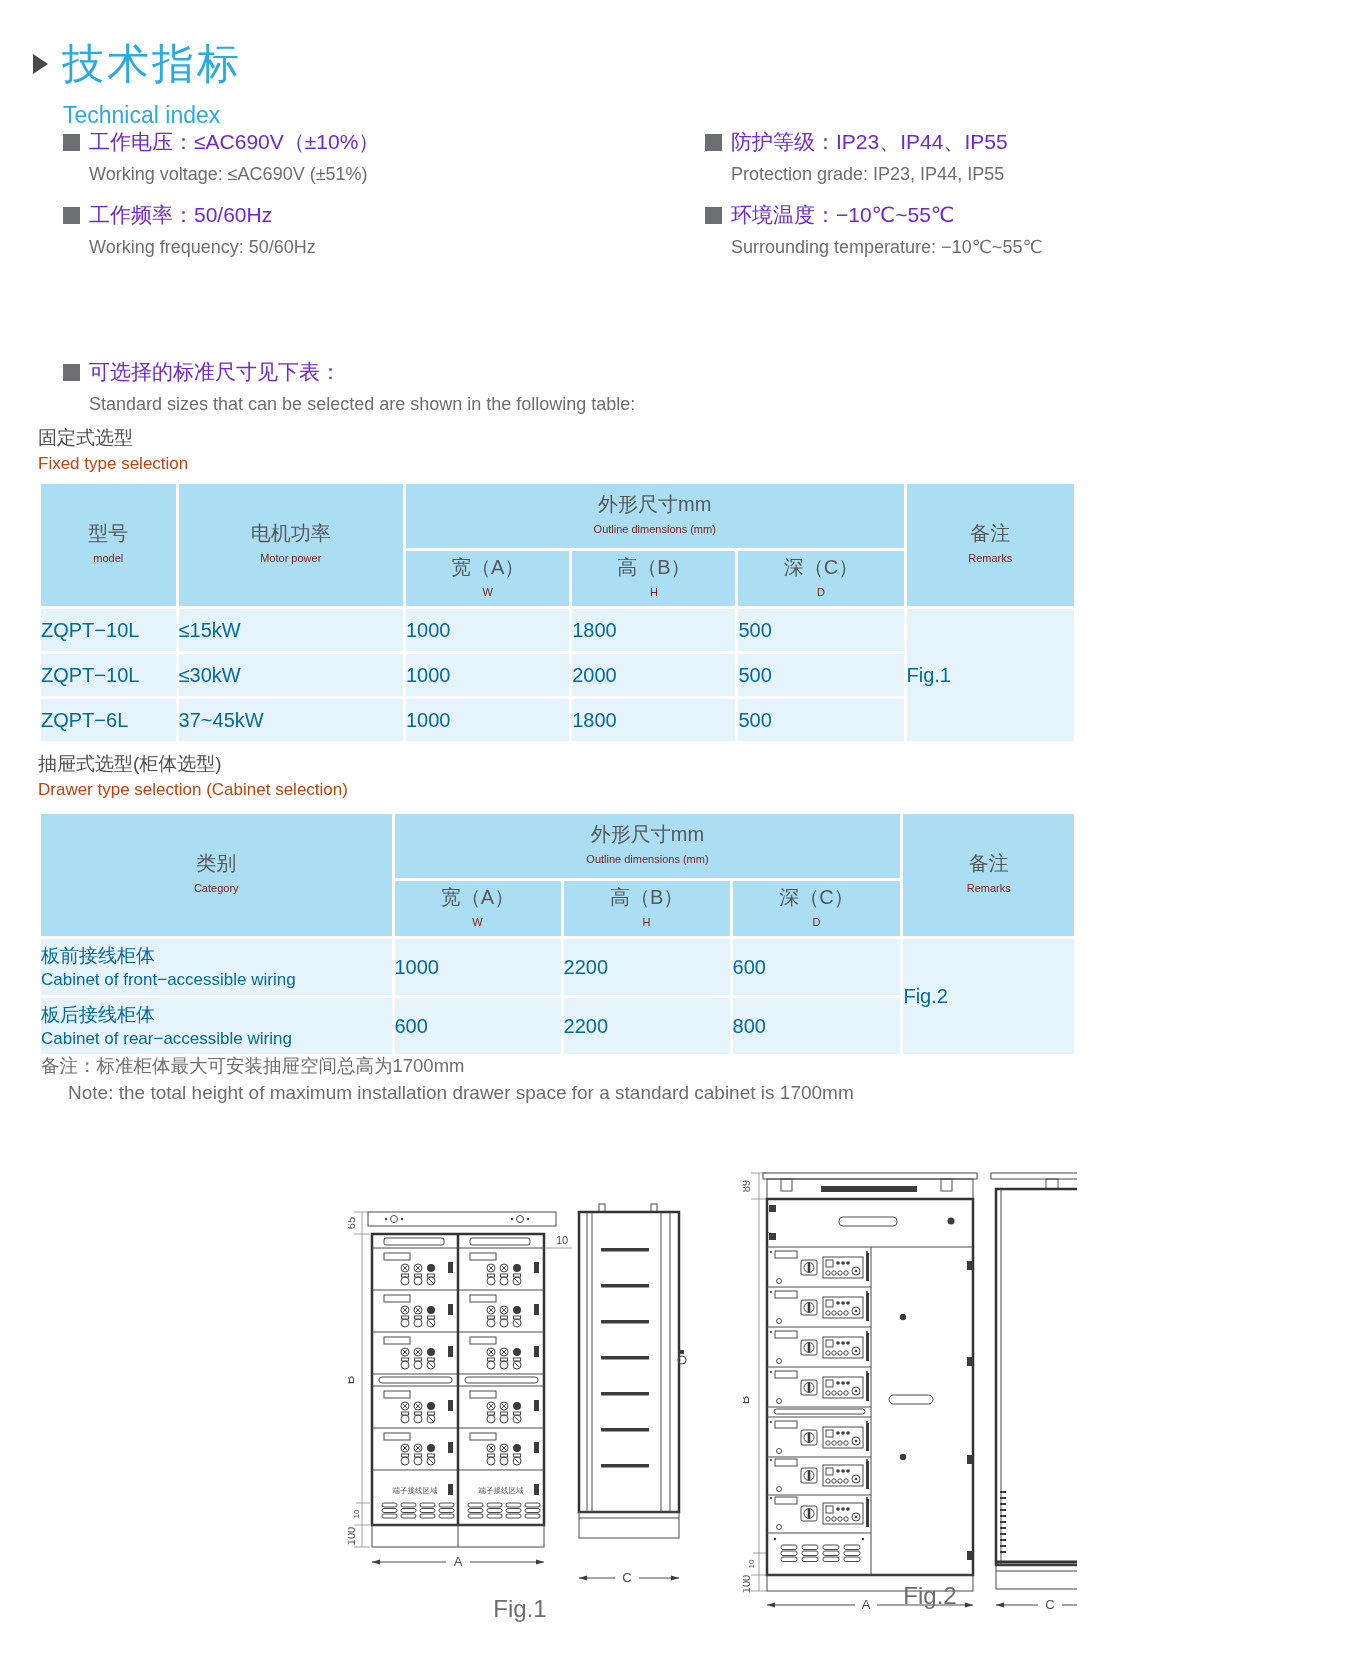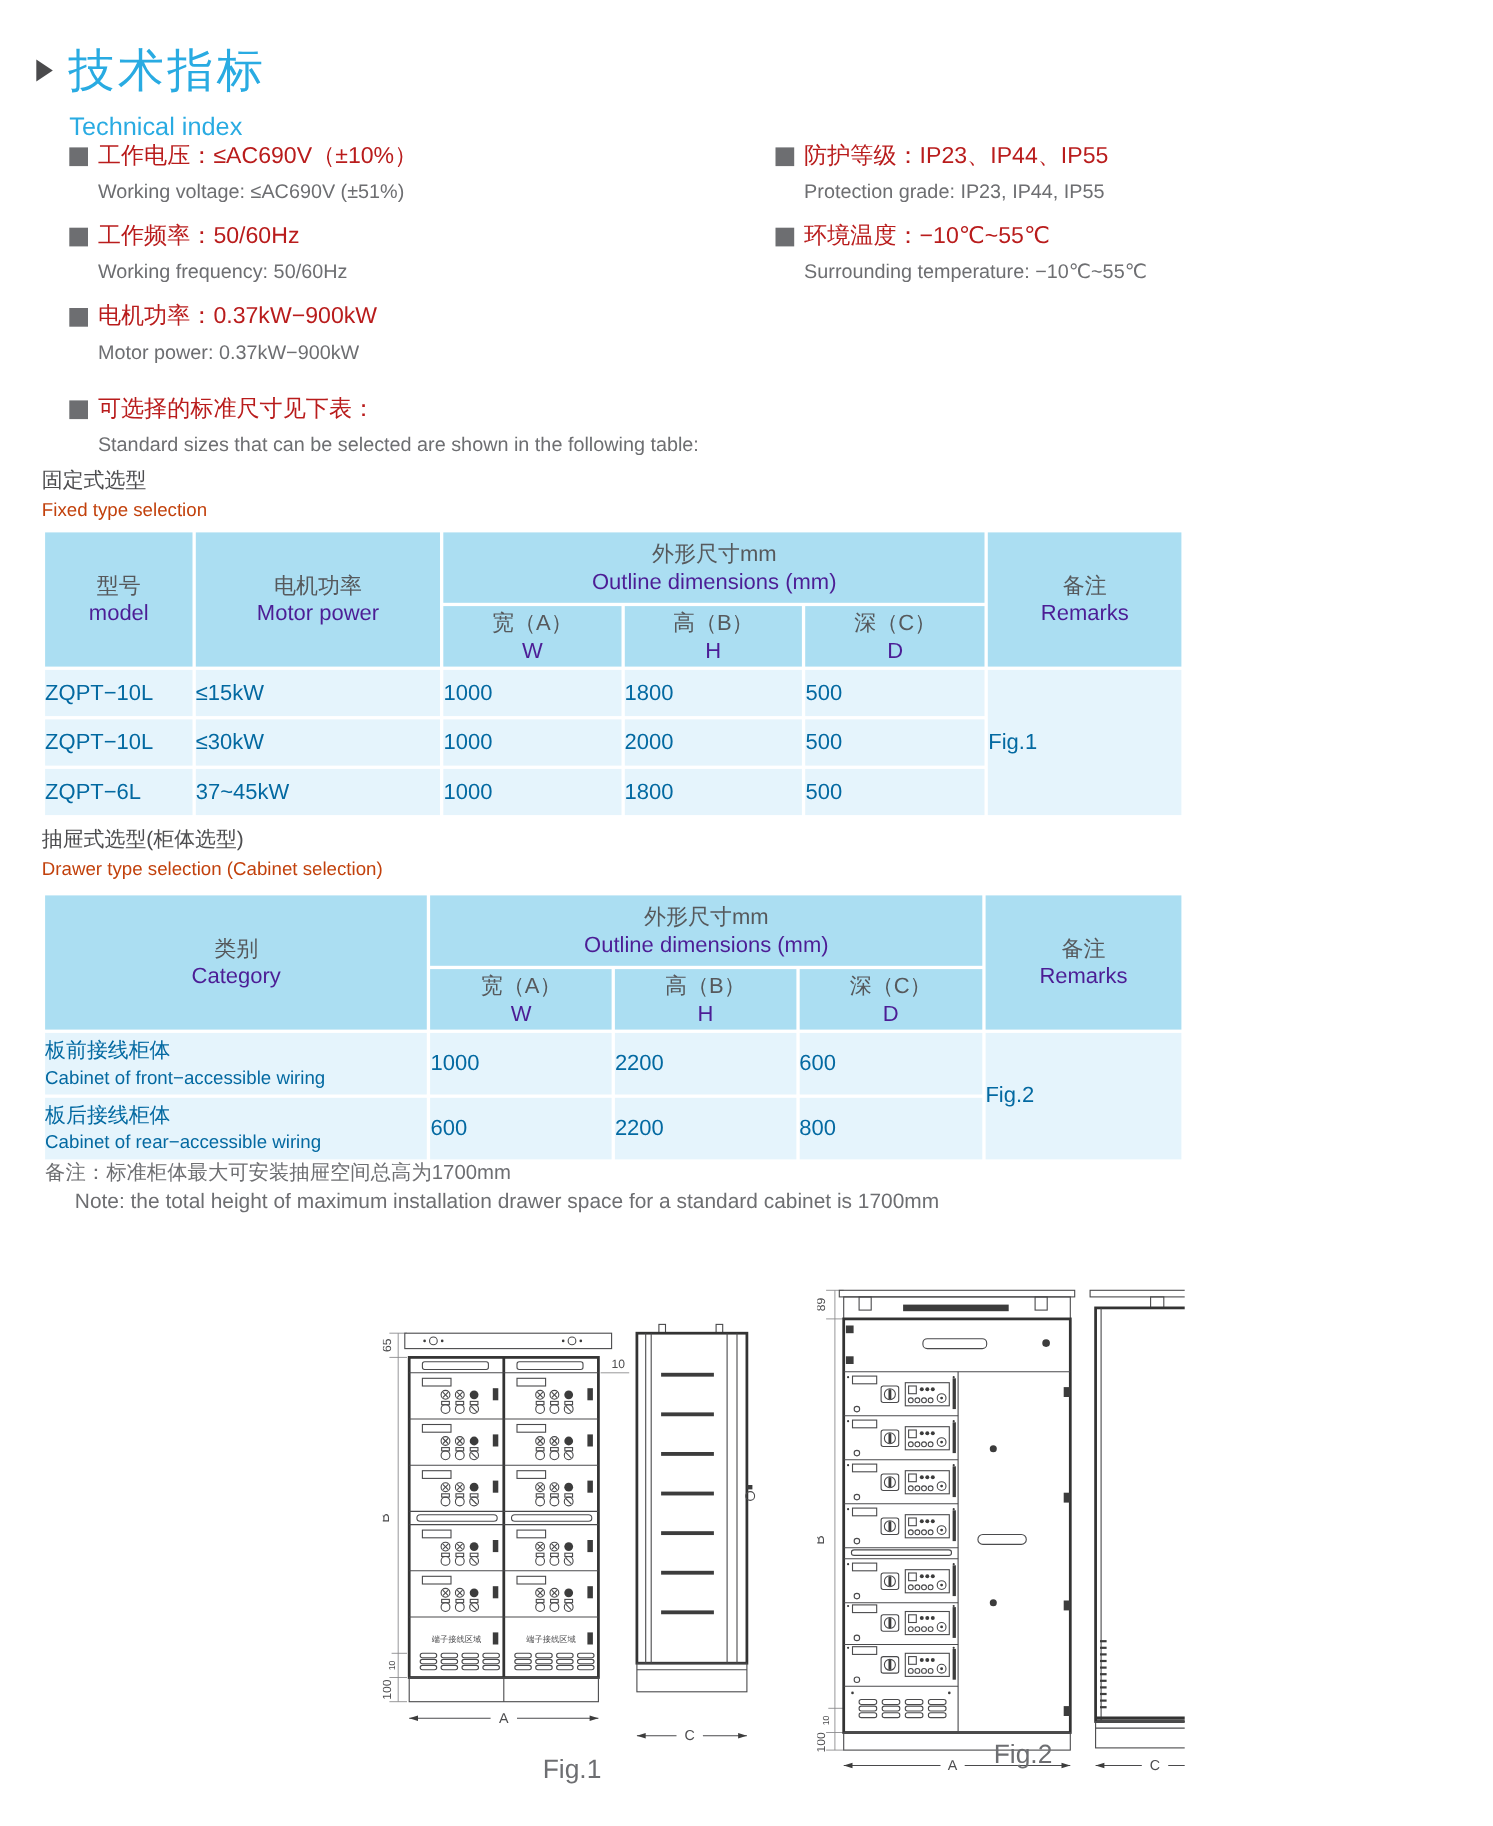--- a/index.html
+++ b/index.html
@@ -11,36 +11,36 @@
   
   .hdr{position:absolute;left:33px;top:36px;}
   .hdr-row{display:flex;align-items:center;gap:14px;}
   .tri{width:0;height:0;border-left:15px solid #4a4a4c;border-top:10px solid transparent;border-bottom:10px solid transparent;}
   .title-zh{font-size:42px;color:#29abe2;letter-spacing:3px;}
   .title-en{font-size:23px;color:#29abe2;margin:10px 0 0 30px;}
   
   .specs-left{position:absolute;left:63px;top:126px;width:600px;}
   .specs-right{position:absolute;left:705px;top:126px;width:620px;}
   .spec-item{margin-bottom:11px;}
-  .spec-zh{display:flex;align-items:center;gap:9px;font-size:21px;color:#b91c1c;line-height:32px;}
+  .spec-zh{display:flex;align-items:center;gap:9px;font-size:21px;color:#6d28d9;line-height:32px;}
   .sq{flex:0 0 auto;width:17px;height:17px;background:#6d6e71;}
   .spec-en{margin:2px 0 10px 26px;font-size:18px;color:#6d6e71;line-height:28px;}
   .bullet-standalone{position:absolute;left:63px;top:356px;width:900px;}
   
   .seclbl{position:absolute;left:38px;}
   .seclbl .zh-lbl{font-size:19px;color:#4d4d4f;line-height:27px;}
   .seclbl .en-lbl{font-size:17px;color:#c2410c;line-height:25px;}
   .sec1{top:424px;} .sec2{top:750px;}
   
   .spec-table{position:absolute;left:38px;border-collapse:separate;border-spacing:3px;table-layout:fixed;}
   .t1{top:481px;} .t2{top:811px;}
   .spec-table th{background:#abdef2;font-weight:normal;color:#56595c;text-align:center;padding:0;}
   .spec-table td{background:#e5f4fc;color:#0369a1;text-align:left;padding:0;}
   .zh{display:block;font-size:20px;line-height:27px;}
-  .en{display:block;font-size:20px;line-height:23px;color:#4c1d95;}
+  .en{display:block;font-size:11px;line-height:23px;color:#7f1d1d;}
   .val{font-size:20px;}
   .rowzh{display:block;font-size:19px;line-height:25px;}
   .rowen{display:block;font-size:17px;line-height:23px;}
   
   .note{position:absolute;left:41px;top:1052px;}
   .note .n-zh{font-size:18.5px;color:#6d6e71;line-height:27px;}
   .note .n-en{font-size:19px;color:#6d6e71;line-height:27px;margin-left:27px;}
   
   .figs{position:absolute;left:0;top:1095px;width:1357px;height:565px;}
   .figblock{position:absolute;}
@@ -74,27 +74,20 @@
           <span>工作电压：≤AC690V（±10%）</span>
         </div>
       <div class="spec-en">Working voltage: ≤AC690V (±51%)</div>
     </div>
     <div class="spec-item">
       <div class="spec-zh">
           <span class="sq"></span>
           <span>工作频率：50/60Hz</span>
         </div>
       <div class="spec-en">Working frequency: 50/60Hz</div>
-    </div>
-    <div class="spec-item">
-      <div class="spec-zh">
-          <span class="sq"></span>
-          <span>电机功率：0.37kW−900kW</span>
-        </div>
-      <div class="spec-en">Motor power: 0.37kW−900kW</div>
     </div>
   </div>
 
   <div class="specs-right">
     <div class="spec-item">
       <div class="spec-zh">
           <span class="sq"></span>
           <span>防护等级：IP23、IP44、IP55</span>
         </div>
       <div class="spec-en">Protection grade: IP23, IP44, IP55</div>

